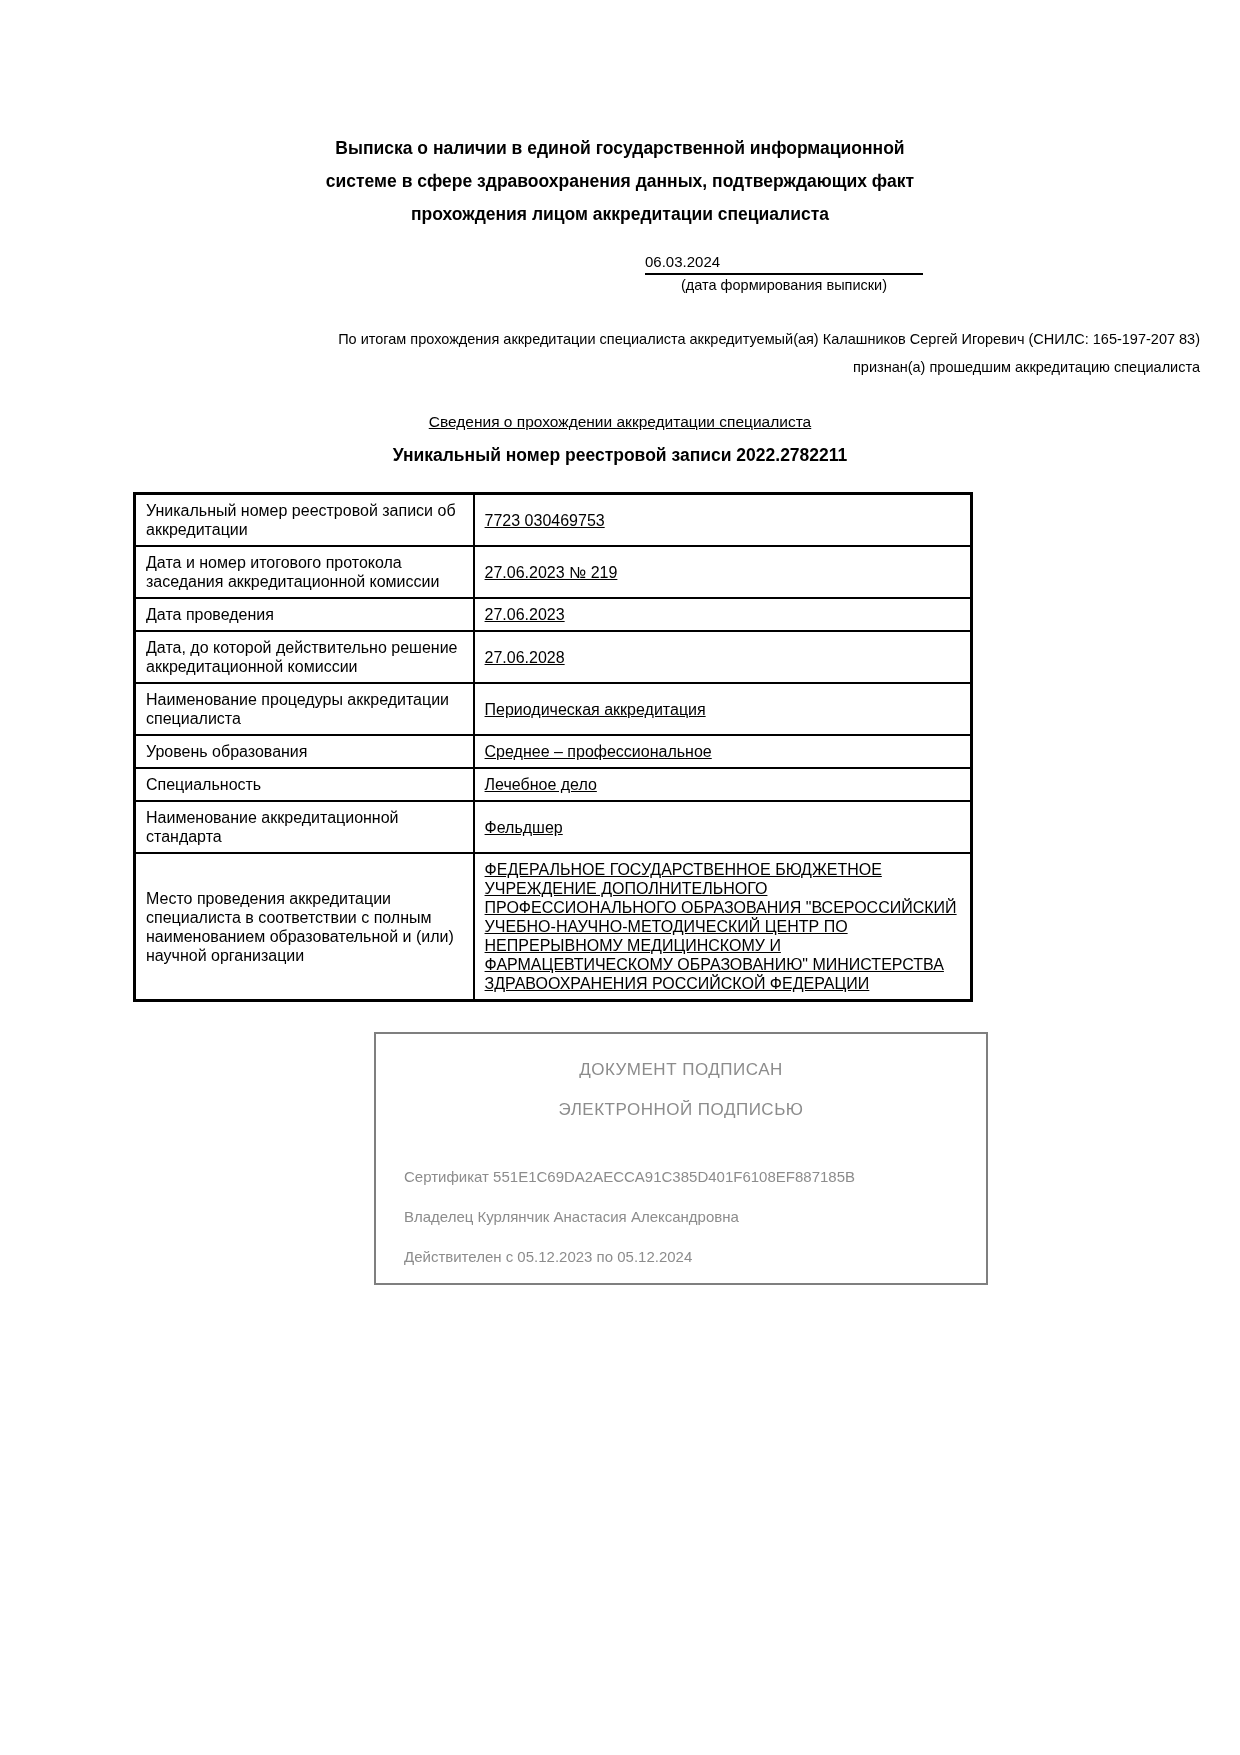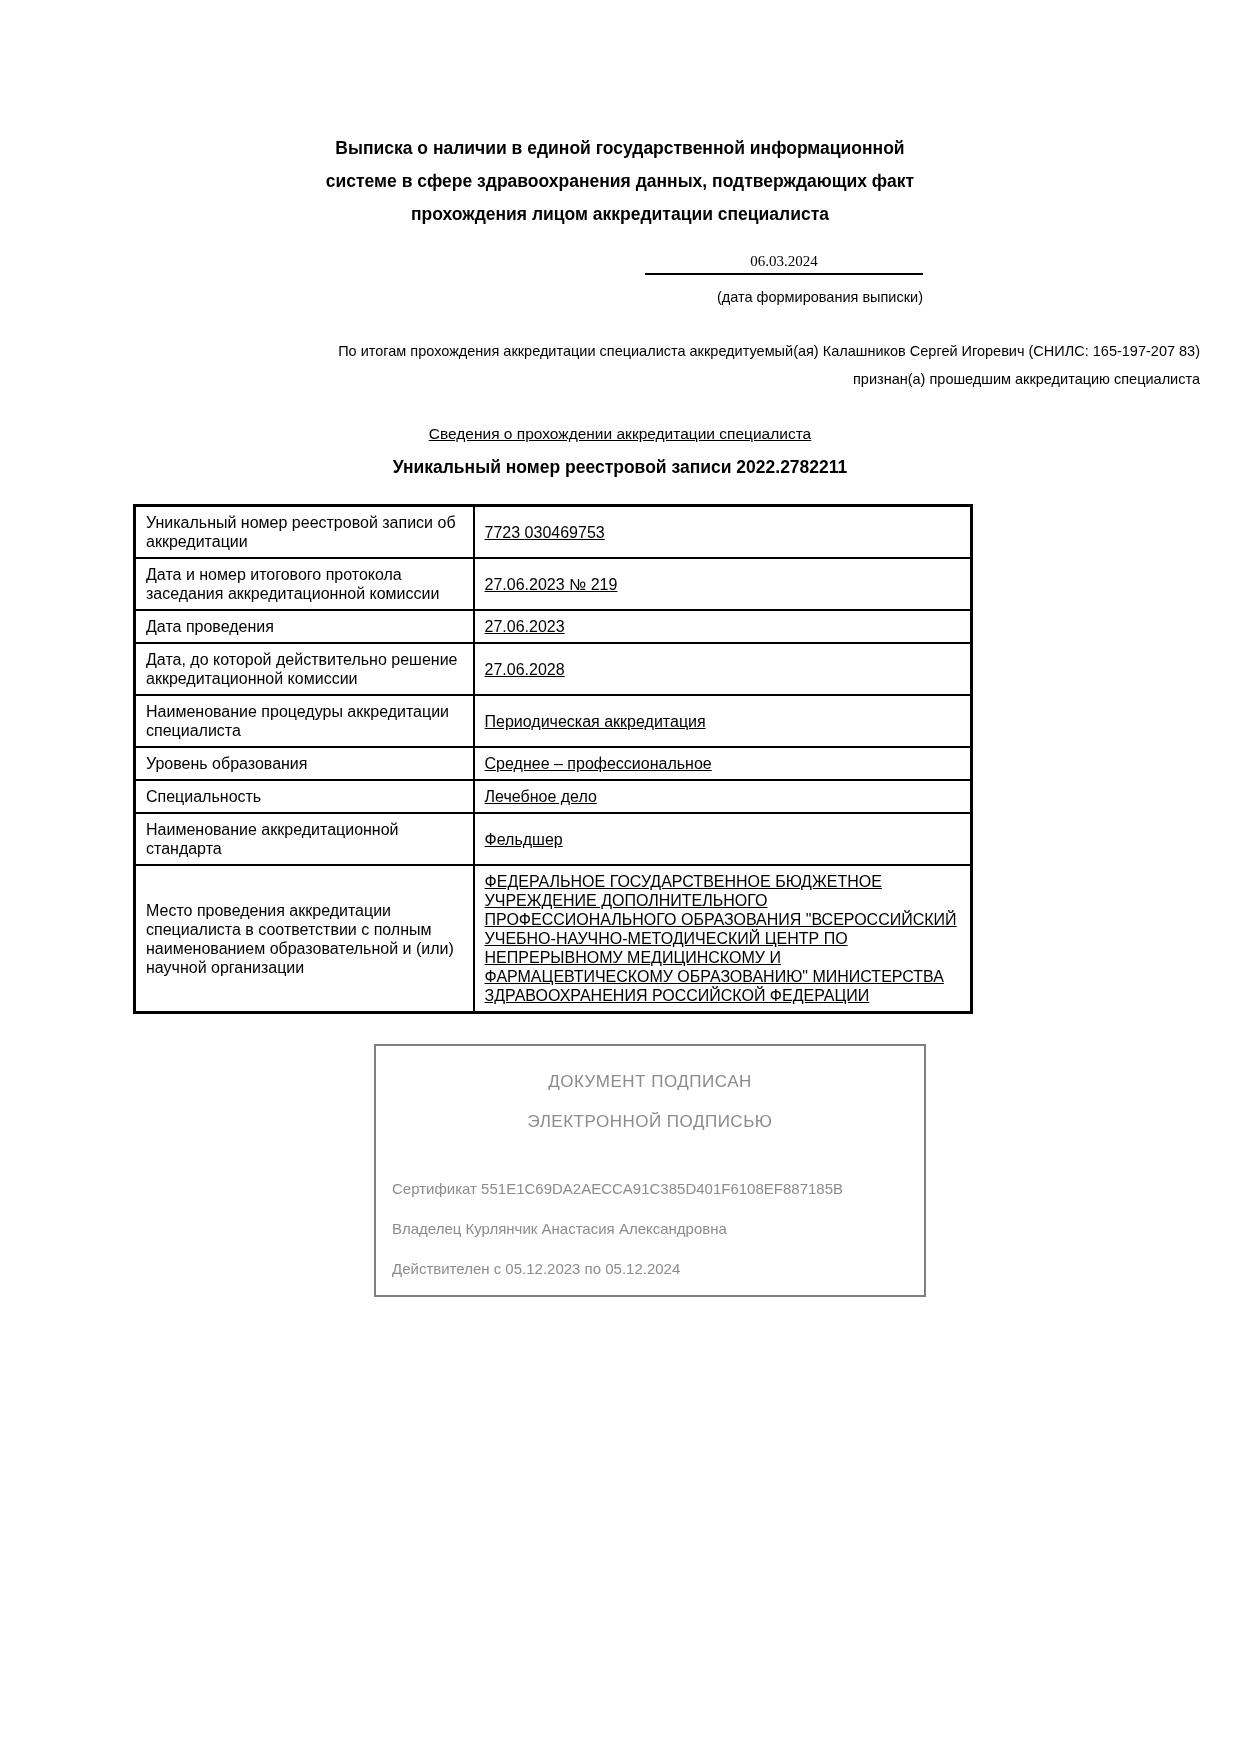--- a/index.html
+++ b/index.html
@@ -15,27 +15,26 @@
   .title {
     margin: 132px 150px 0;
     text-align: center;
     font-size: 17.5px;
     font-weight: bold;
     line-height: 33px;
   }
 
   .date-block { width: 278px; margin: 22px 0 0 645px; }
   .date-value {
-    text-align: center;
+    text-align: left;
     font-size: 15px;
     padding-bottom: 3px;
     border-bottom: 2px solid #000;
-    font-family: Liberation Serif, serif;
   }
-  .date-caption { text-align: right; font-size: 14.5px; padding-top: 14px; }
+  .date-caption { text-align: center; font-size: 14.5px; padding-top: 2px; }
 
   .intro {
     margin: 32px 40px 0;
     text-align: right;
     font-size: 14.5px;
     line-height: 28px;
   }
 
   .section-heading {
     margin-top: 32px;
@@ -66,24 +65,24 @@
     padding: 6px 10px;
     word-wrap: break-word;
   }
   td.label-col { width: 40%; }
   td.value-col { width: 60%; text-decoration: underline; }
   tr.tall td { height: 36px; }
   tr.xtall td { height: 114px; }
 
   .sig-box {
     box-sizing: border-box;
-    width: 552px;
+    width: 614px;
     margin: 30px 0 0 374px;
     border: 2px solid #7f7f7f;
-    padding: 26px 16px 18px;
+    padding: 26px 28px 18px;
     color: #8c8c8c;
   }
   .sig-line { text-align: center; font-size: 17px; letter-spacing: 0.5px; }
   .sig-line + .sig-line { margin-top: 20px; }
   .sig-details { margin-top: 48px; font-size: 15px; }
   .sig-details div + div { margin-top: 23px; }
 </style>
 </head>
 <body>
 

